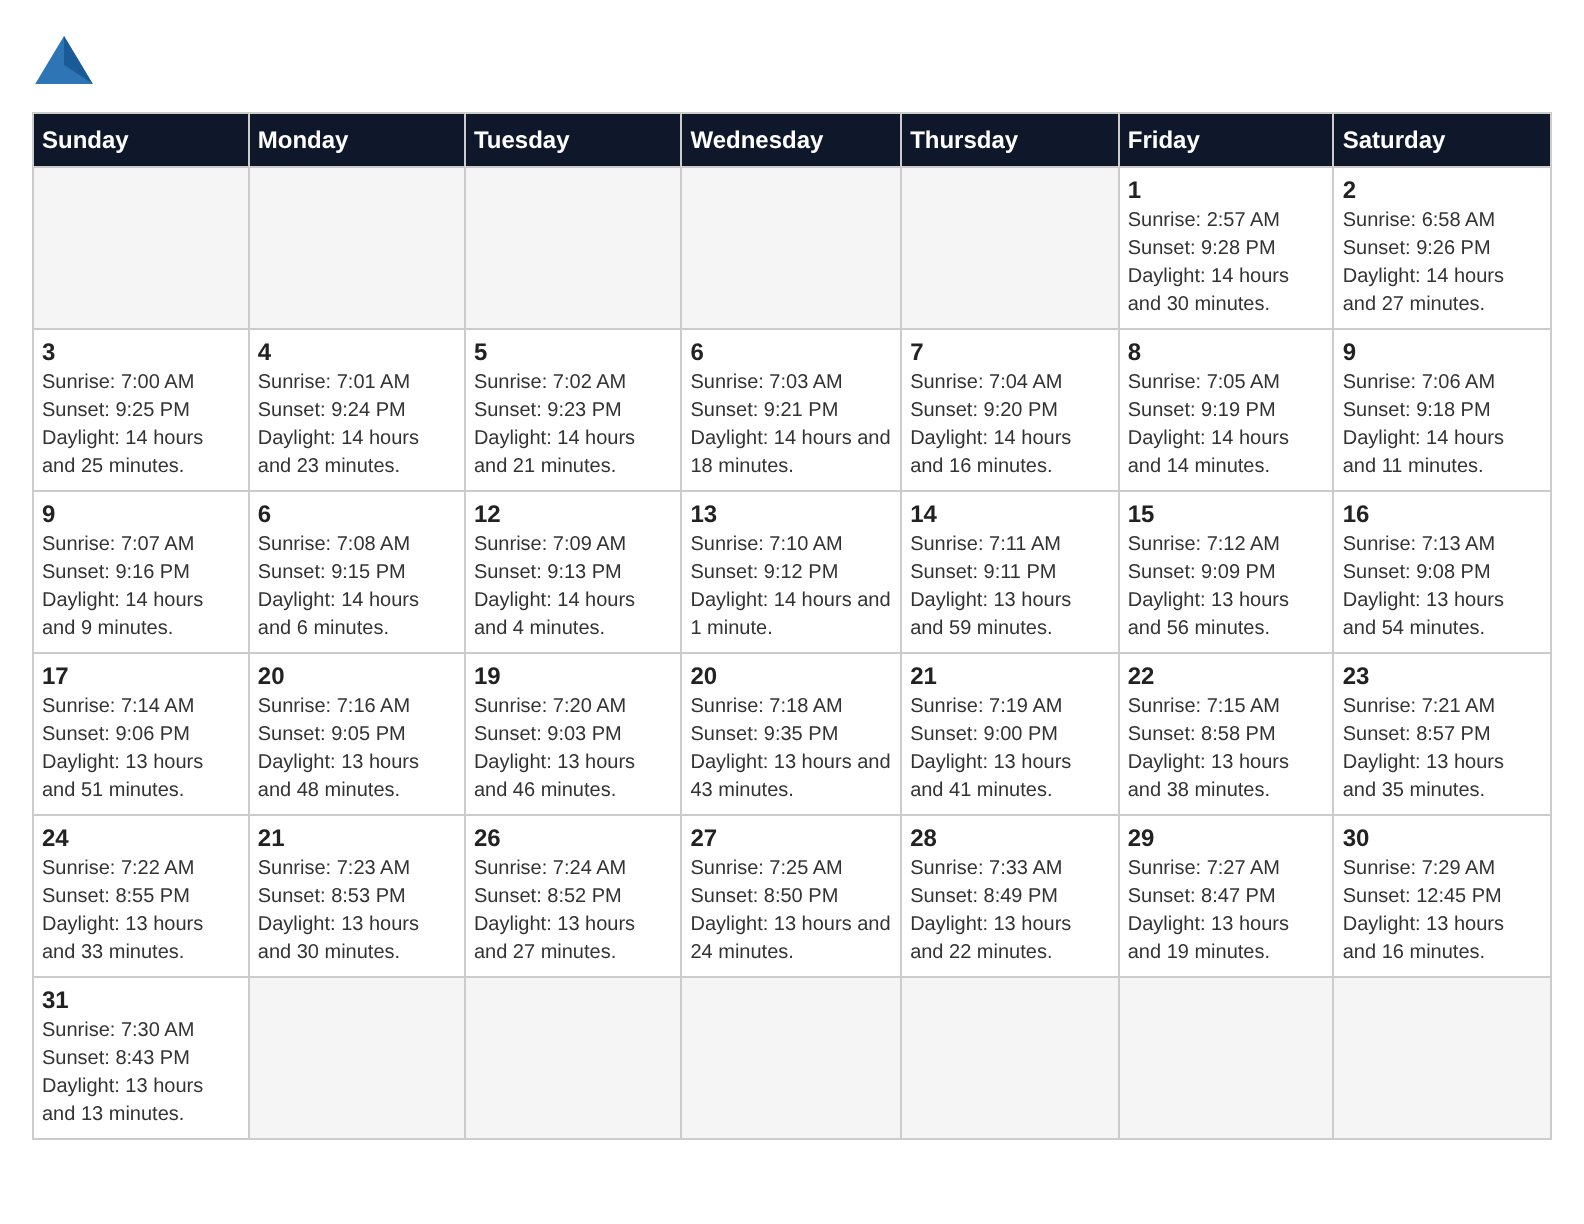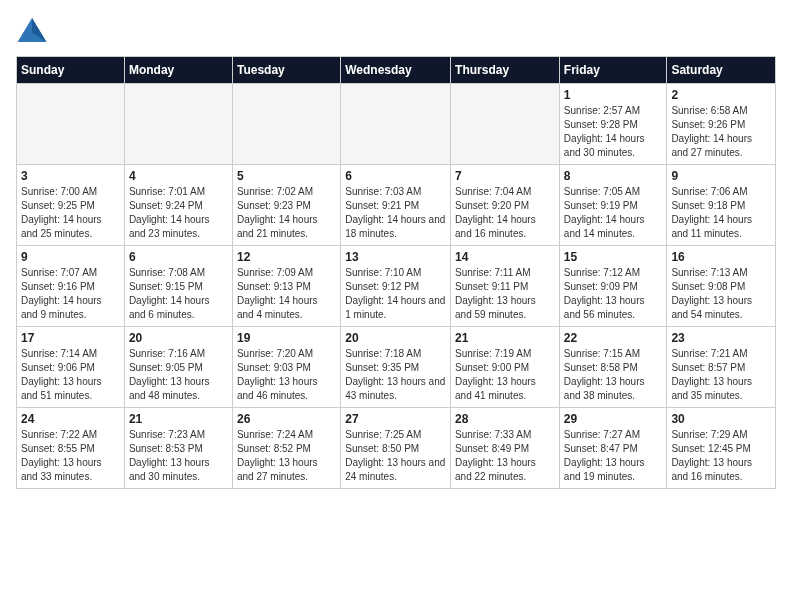--- a/index.html
+++ b/index.html
@@ -309,14 +309,28 @@
 Sunset: 8:47 PM
 Daylight: 13 hours and 19 minutes.</div>
         </td>
         <td>
           <span class="day-number">30</span>
           <div class="day-info">Sunrise: 7:29 AM
 Sunset: 12:45 PM
 Daylight: 13 hours and 16 minutes.</div>
         </td>
       </tr>
+      <tr class="last-row">
+        <td>
+          <span class="day-number">31</span>
+          <div class="day-info">Sunrise: 7:30 AM
+Sunset: 8:43 PM
+Daylight: 13 hours and 13 minutes.</div>
+        </td>
+        <td class="empty"></td>
+        <td class="empty"></td>
+        <td class="empty"></td>
+        <td class="empty"></td>
+        <td class="empty"></td>
+        <td class="empty"></td>
+      </tr>
     </tbody>
 </table>
 
 </body></html>

